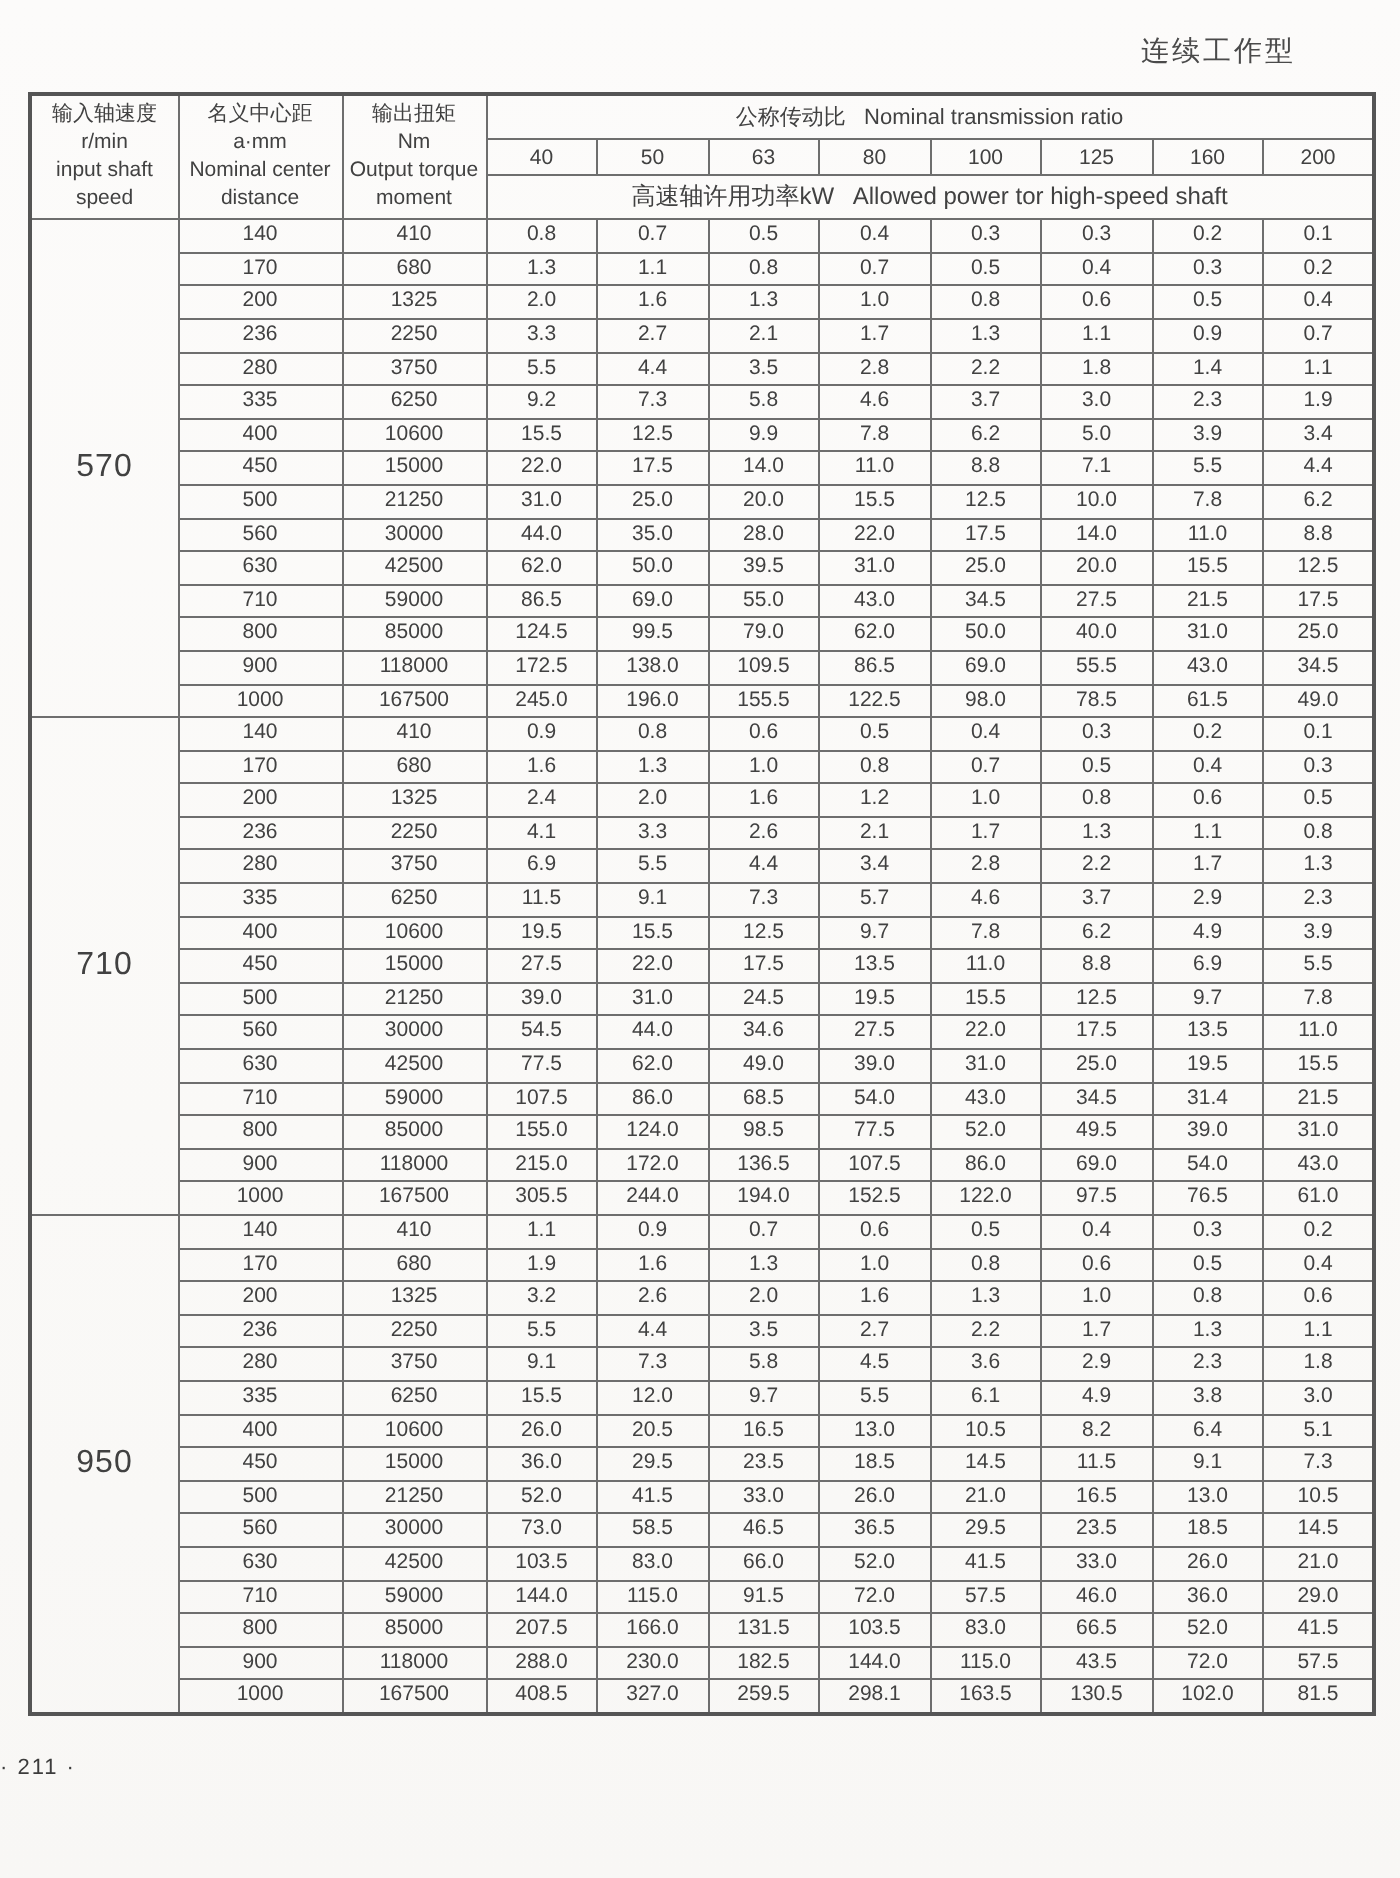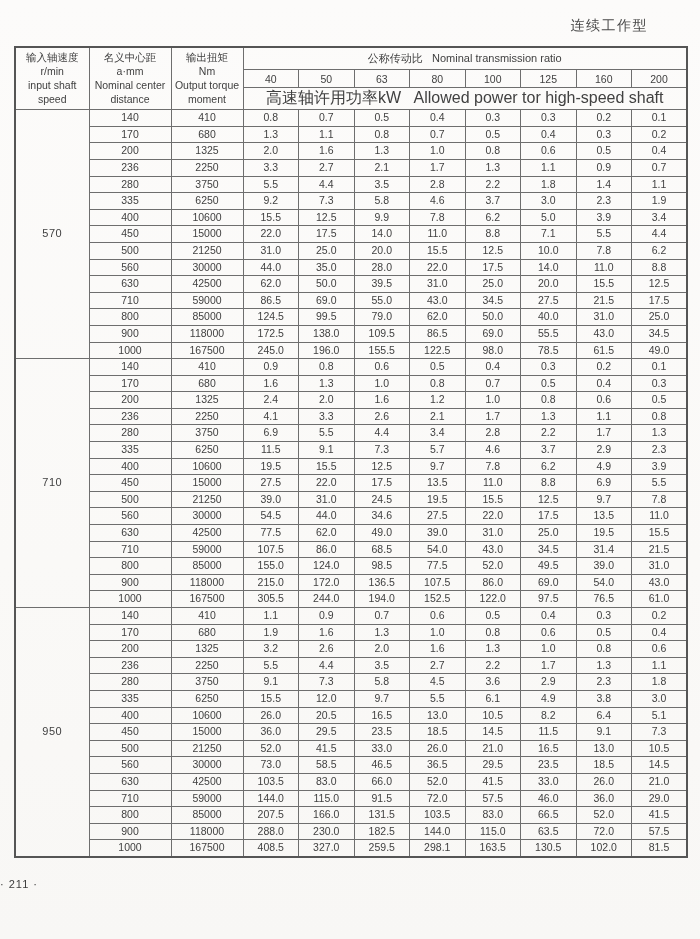--- a/index.html
+++ b/index.html
@@ -42,23 +42,23 @@
     padding:0;
     overflow:hidden;
   }
   th.side-head{
     font-size:10.5px;
     line-height:1.32;
     padding:2px 1px;
   }
   th.ratio-span{height:21px;font-size:11px;white-space:pre;}
   th.ratio-num{height:17px;font-size:10.5px;}
-  th.power-span{height:21px;font-size:16px;white-space:pre;}
+  th.power-span{height:21px;font-size:12px;white-space:pre;}
   td.data{height:15.6px;line-height:15.6px;font-size:10.5px;}
-  td.speed-cell{font-size:11px;letter-spacing:0.5px;}
+  td.speed-cell{font-size:16px;letter-spacing:0.5px;}
   .footer{
     text-align:left;
     margin-top:20px;
     font-size:11px;
     color:#3c3c3c;
     letter-spacing:1px;
   }
 </style>
 </head>
 <body>
@@ -633,21 +633,21 @@
           <td class="data">41.5</td>
         </tr>
         <tr>
           <td class="data">900</td>
           <td class="data">118000</td>
           <td class="data">288.0</td>
           <td class="data">230.0</td>
           <td class="data">182.5</td>
           <td class="data">144.0</td>
           <td class="data">115.0</td>
-          <td class="data">63.5</td>
+          <td class="data">43.5</td>
           <td class="data">72.0</td>
           <td class="data">57.5</td>
         </tr>
         <tr>
           <td class="data">1000</td>
           <td class="data">167500</td>
           <td class="data">408.5</td>
           <td class="data">327.0</td>
           <td class="data">259.5</td>
           <td class="data">298.1</td>

